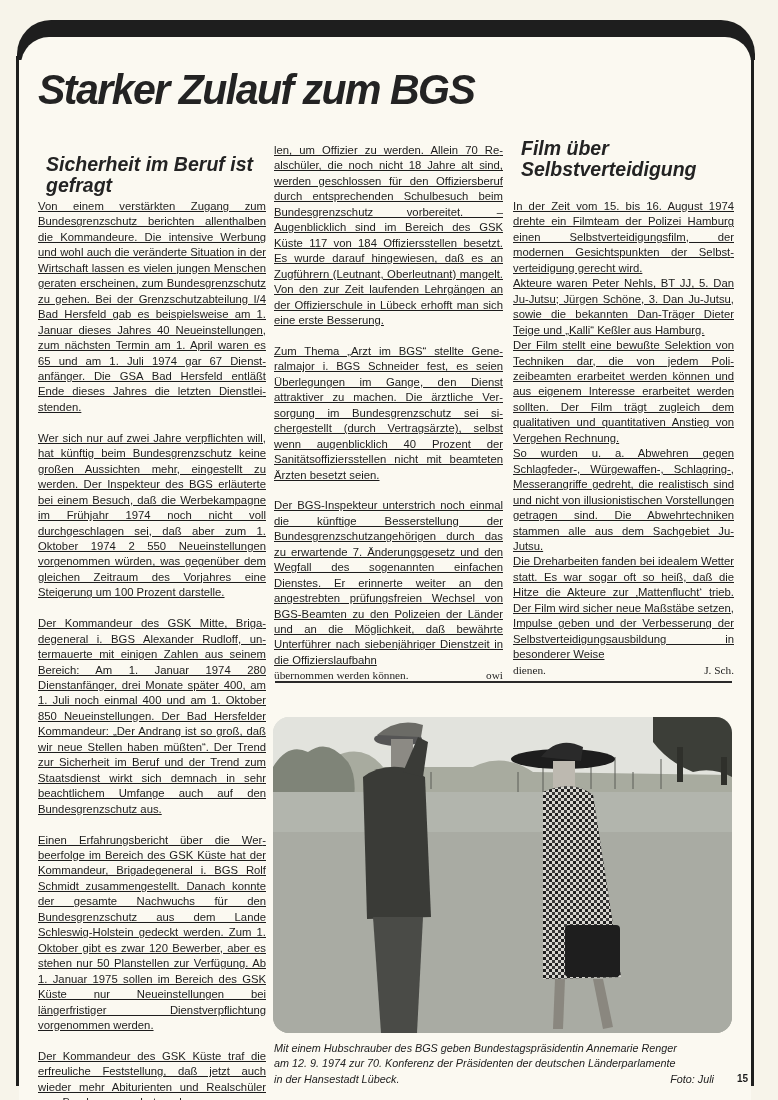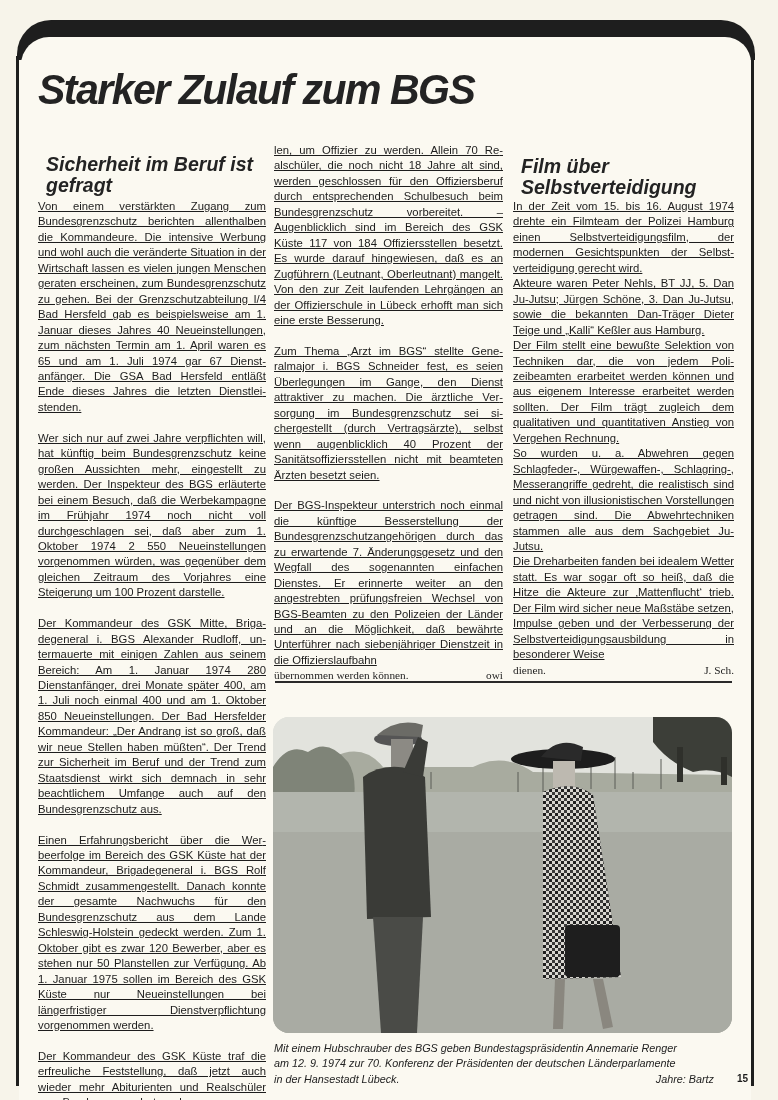--- a/index.html
+++ b/index.html
@@ -43,21 +43,21 @@
   .col p { margin:0 0 15.45px 0;text-decoration:underline; }
   .col p.tight { margin:0; }
   .col1 { left:38px; top:199px; width:228px; }
   .col2 { left:274px; top:143px; width:229px; }
   .col3 { left:513px; top:199px; width:221px; }
   .subhead {
     position:absolute; font-weight:bold; font-style:italic;
     font-size:19.5px; line-height:21px; color:#232323; margin:8px;
   }
   .sh1 { left:38px; top:146px; width:228px; }
-  .sh3 { left:513px; top:148px; width:230px; }
+  .sh3 { left:513px; top:130px; width:230px; }
   .sig { display:flex; justify-content:space-between;font-family:Liberation Serif, serif; }
   .rule {
     position:absolute; left:275px; top:681px; width:457px; height:2px; background:#2a2a2a;
   }
   .photo {
     position:absolute; left:273px; top:717px; width:459px; height:316px;
     border-radius:16px; overflow:hidden;
     background:linear-gradient(#dfe0da 0%, #d6d7d0 18%, #b9bbb2 22%, #a9aba3 30%, #b4b6ae 60%, #a3a59d 100%);
   }
   .caption {
@@ -169,17 +169,17 @@
       </pattern>
     </defs>
   </svg>
 </div>
 
 <div class="caption">
   <div>Mit einem Hubschrauber des BGS geben Bundestagspräsidentin Annemarie Renger</div>
   <div>am 12. 9. 1974 zur 70. Konferenz der Präsidenten der deutschen Länderparlamente</div>
   <div class="caption-last">
     <span>in der Hansestadt Lübeck.</span>
-    <span>Jahre: Bartz</span>
+    <span>Foto: Juli</span>
   </div>
 </div>
 
 <div class="pagenum">15</div>
 
 </body></html>

